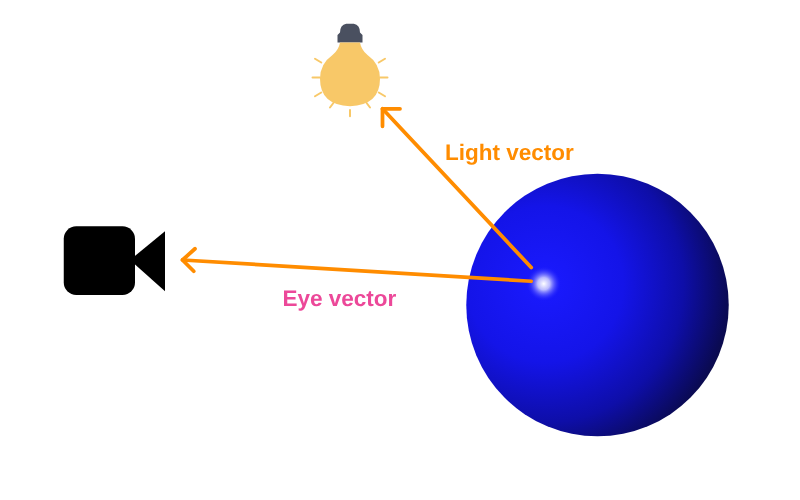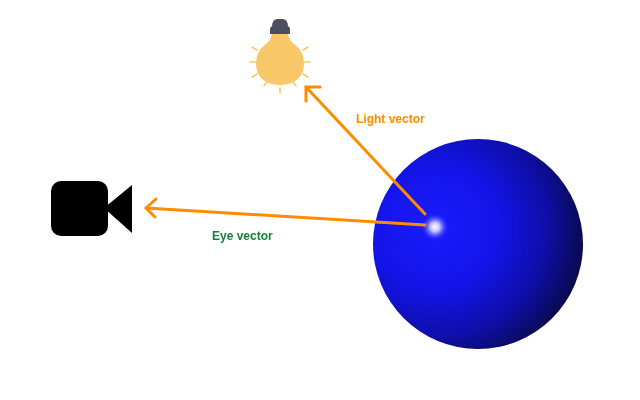--- a/index.html
+++ b/index.html
@@ -1,18 +1,18 @@
 <!DOCTYPE html>
 <html><head>
   <meta charset="utf-8">
   <style>
     html, body { margin: 0; padding: 0; background: #ffffff; }
     body { width: 640px; height: 400px; position: relative; overflow: hidden; font-family: "Liberation Sans", sans-serif; }
     svg.scene { position: absolute; left: 0; top: 0; }
-    .label { position: absolute; font-family: "Liberation Sans", sans-serif; font-weight: bold; font-size: 12px; white-space: nowrap; }
+    .label { position: absolute; font-family: "Liberation Sans", sans-serif; font-weight: bold; font-size: 18px; white-space: nowrap; }
   </style>
 </head>
 <body>
 
 <svg class="scene" width="640" height="400" viewBox="0 0 640 400">
   <defs>
     <radialGradient id="sphereGrad" cx="0.3" cy="0.42" r="0.85" fx="0.3" fy="0.42">
       <stop offset="0" stop-color="#1a1aff"></stop>
       <stop offset="0.35" stop-color="#1414e8"></stop>
       <stop offset="0.62" stop-color="#0e0ea8"></stop>
@@ -60,13 +60,13 @@
     <polyline points="306,101 306,87 320,87"></polyline>
   </g>
 
   <g stroke="#ff8c00" stroke-width="3" fill="none" stroke-linecap="round" stroke-linejoin="round">
     <line x1="425" y1="225" x2="146" y2="208"></line>
     <polyline points="156,199 146,208 155,217"></polyline>
   </g>
 </svg>
 
 <div class="label" style="left:356px; top:112px; color:#ff8c00;">Light vector</div>
-<div class="label" style="left:212px; top:229px; color:#15803d;">Eye vector</div>
+<div class="label" style="left:226px; top:229px; color:#ec4899;">Eye vector</div>
 
 </body></html>

